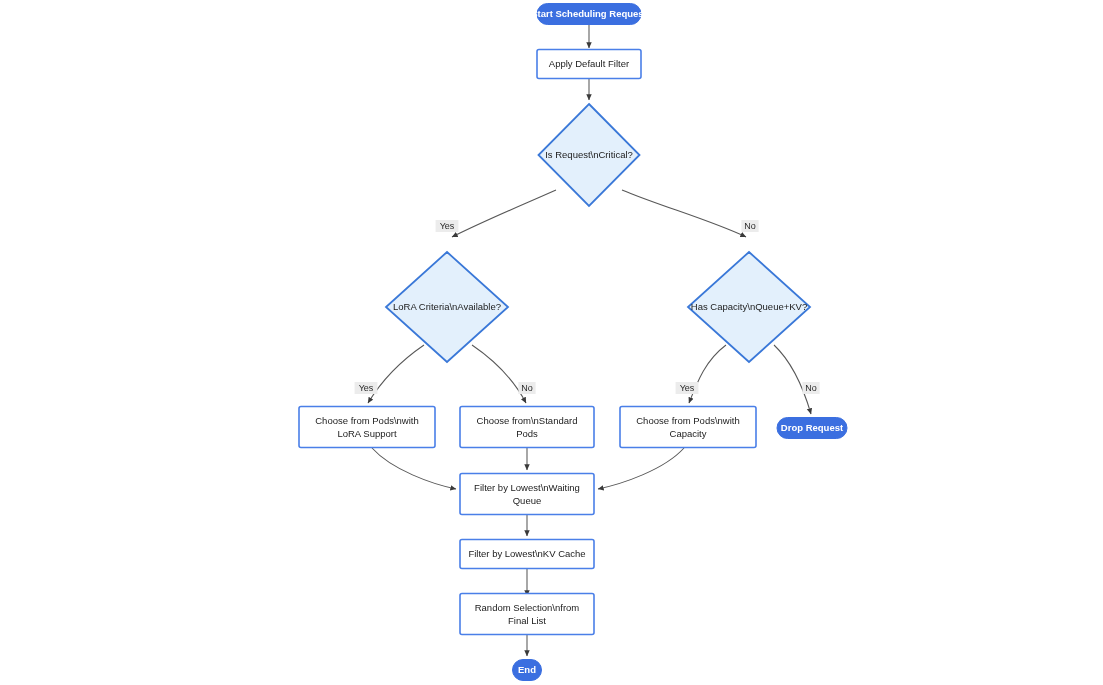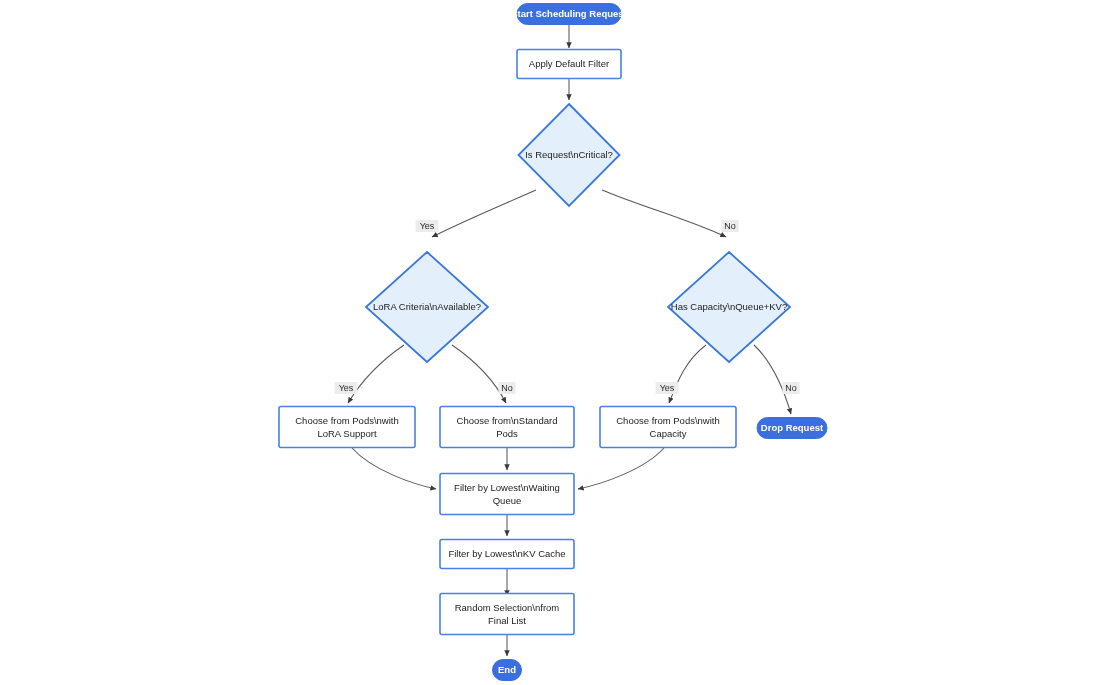--- a/index.html
+++ b/index.html
@@ -10,20 +10,21 @@
   body {
     width: 1103px;
     height: 685px;
     font-family: "Liberation Sans", sans-serif;
     overflow: hidden;
   }
   #flow-root {
     position: relative;
     width: 947px;
     height: 685px;
+    margin-left: 20px;
   }
   svg#flowchart {
     display: block;
     width: 1103px;
     height: 685px;
   }
   .node-box {
     fill: #ffffff;
     stroke: #4a7fe8;
     stroke-width: 1.6;

